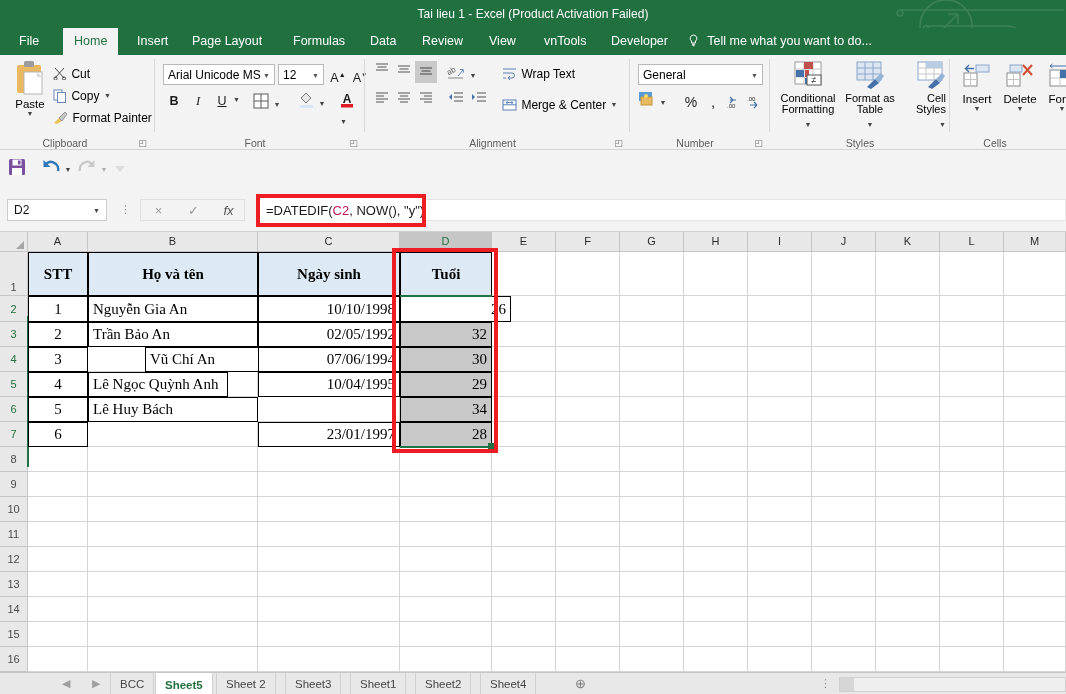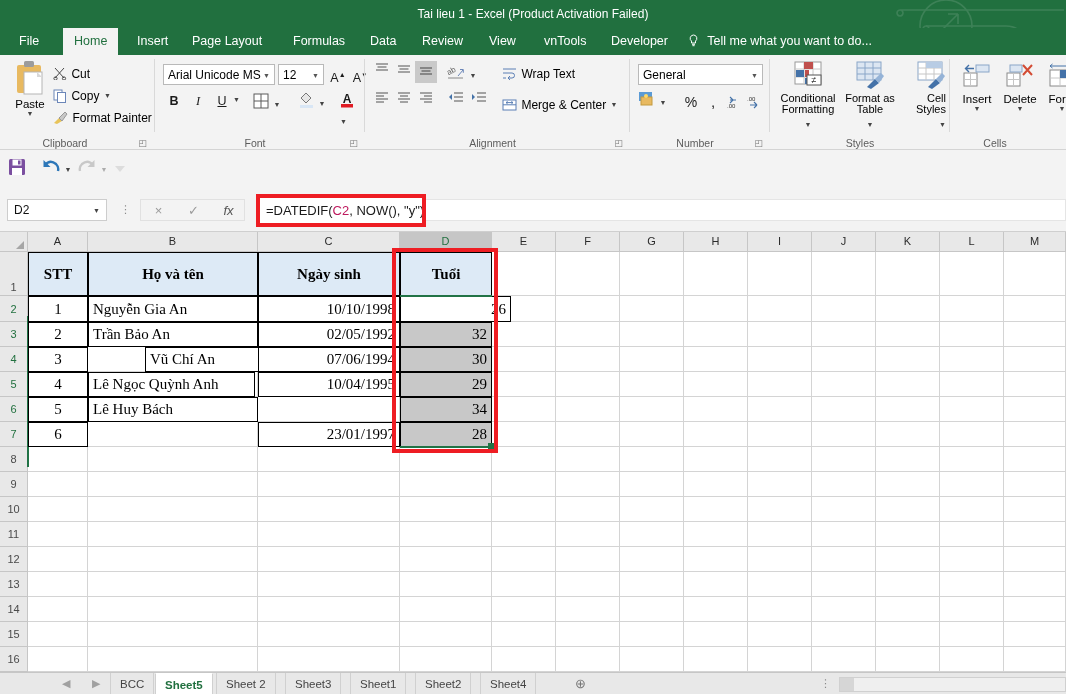--- a/index.html
+++ b/index.html
@@ -746,21 +746,21 @@
   <div class="tcell lft" style="left:88px;  top:90px; width:170px; height:25px;">Trần Bảo An</div>
   <div class="tcell rgt" style="left:258px; top:90px; width:142px; height:25px;">02/05/1992</div>
   <div class="tcell rgt selgray" style="left:400px; top:90px; width:92px; height:25px;">32</div>
 
   <div class="tcell ctr" style="left:28px;  top:115px; width:60px;  height:25px;">3</div>
   <div class="tcell lft" style="left:100px;  top:115px; width:170px; height:25px;margin-left:45px;">Vũ Chí An</div>
   <div class="tcell rgt" style="left:258px; top:115px; width:142px; height:25px;">07/06/1994</div>
   <div class="tcell rgt selgray" style="left:400px; top:115px; width:92px; height:25px;">30</div>
 
   <div class="tcell ctr" style="left:28px;  top:140px; width:60px;  height:25px;">4</div>
-  <div class="tcell lft" style="left:88px;  top:140px; width:167px; height:25px;">Lê Ngọc Quỳnh Anh</div>
+  <div class="tcell lft" style="left:88px;  top:140px; width:140px; height:25px;">Lê Ngọc Quỳnh Anh</div>
   <div class="tcell rgt" style="left:258px; top:140px; width:142px; height:25px;">10/04/1995</div>
   <div class="tcell rgt selgray" style="left:400px; top:140px; width:92px; height:25px;">29</div>
 
   <div class="tcell ctr" style="left:28px;  top:165px; width:60px;  height:25px;">5</div>
   <div class="tcell lft" style="left:88px;  top:165px; width:170px; height:25px;">Lê Huy Bách</div>
   <div class="tcell rgt selgray" style="left:400px; top:165px; width:92px; height:25px;">34</div>
 
   <div class="tcell ctr" style="left:28px;  top:190px; width:60px;  height:25px;">6</div>
   <div class="tcell rgt" style="left:258px; top:190px; width:142px; height:25px;">23/01/1997</div>
   <div class="tcell rgt selgray" style="left:400px; top:190px; width:92px; height:25px;">28</div>

